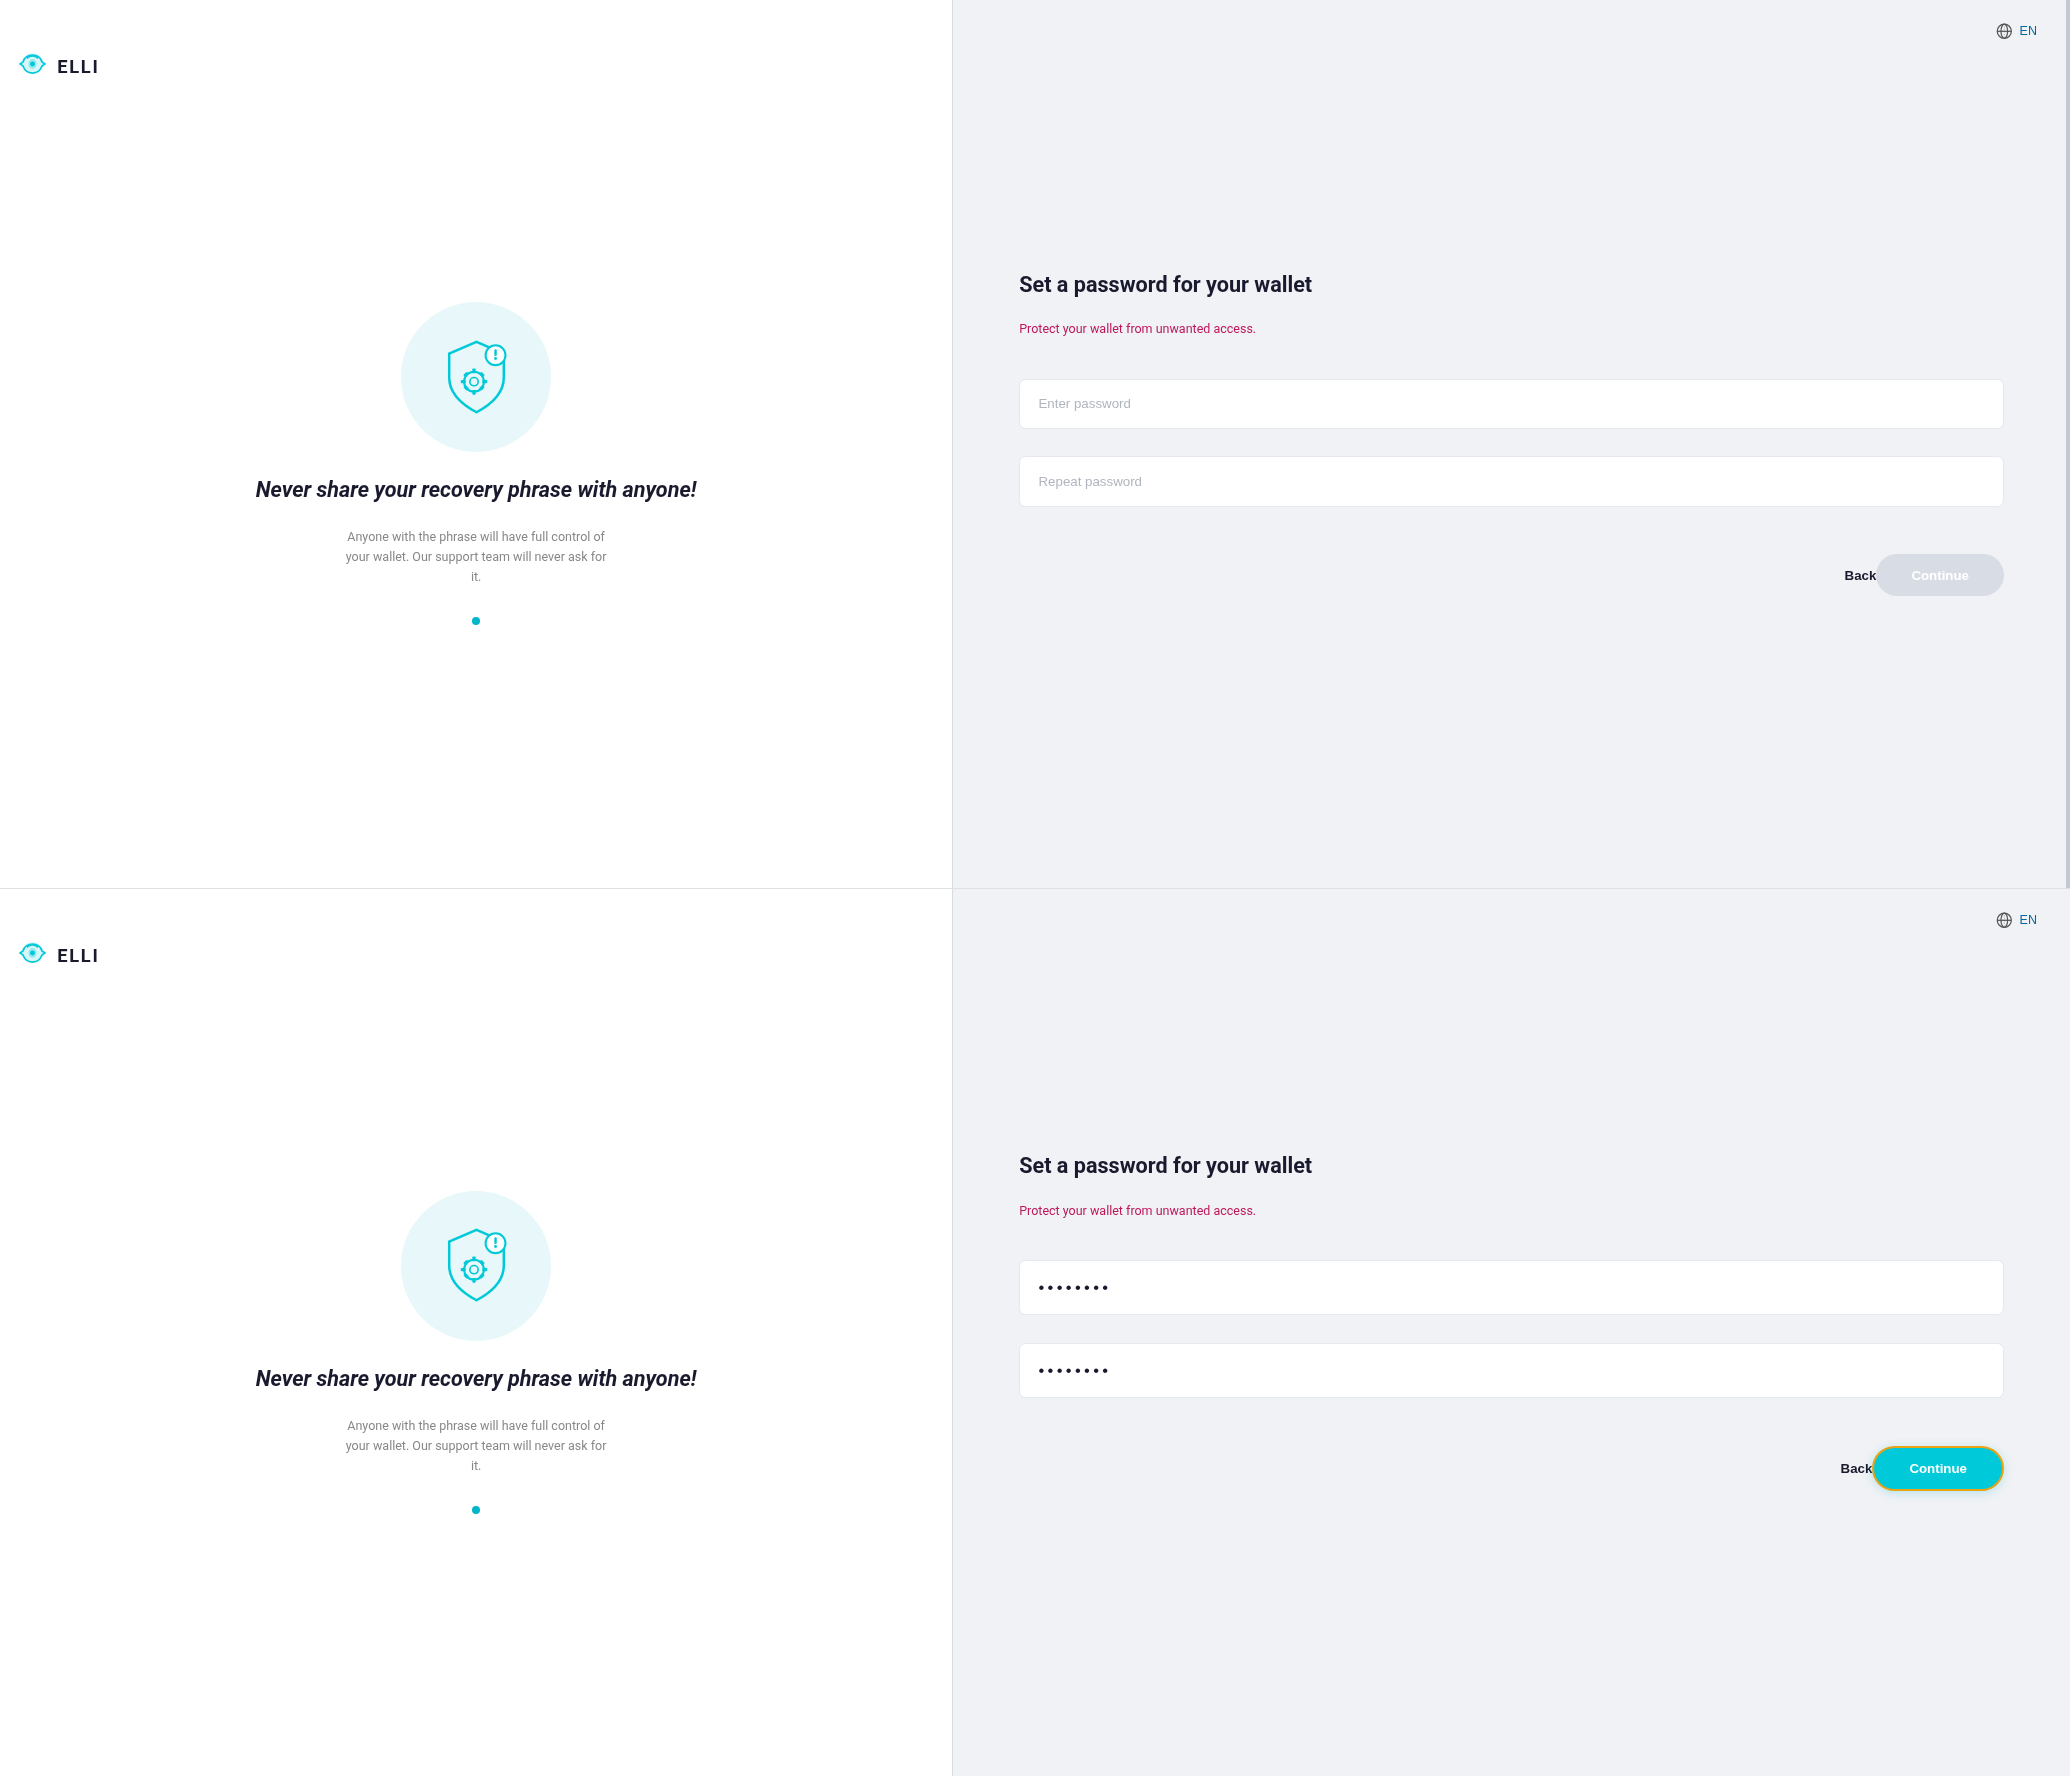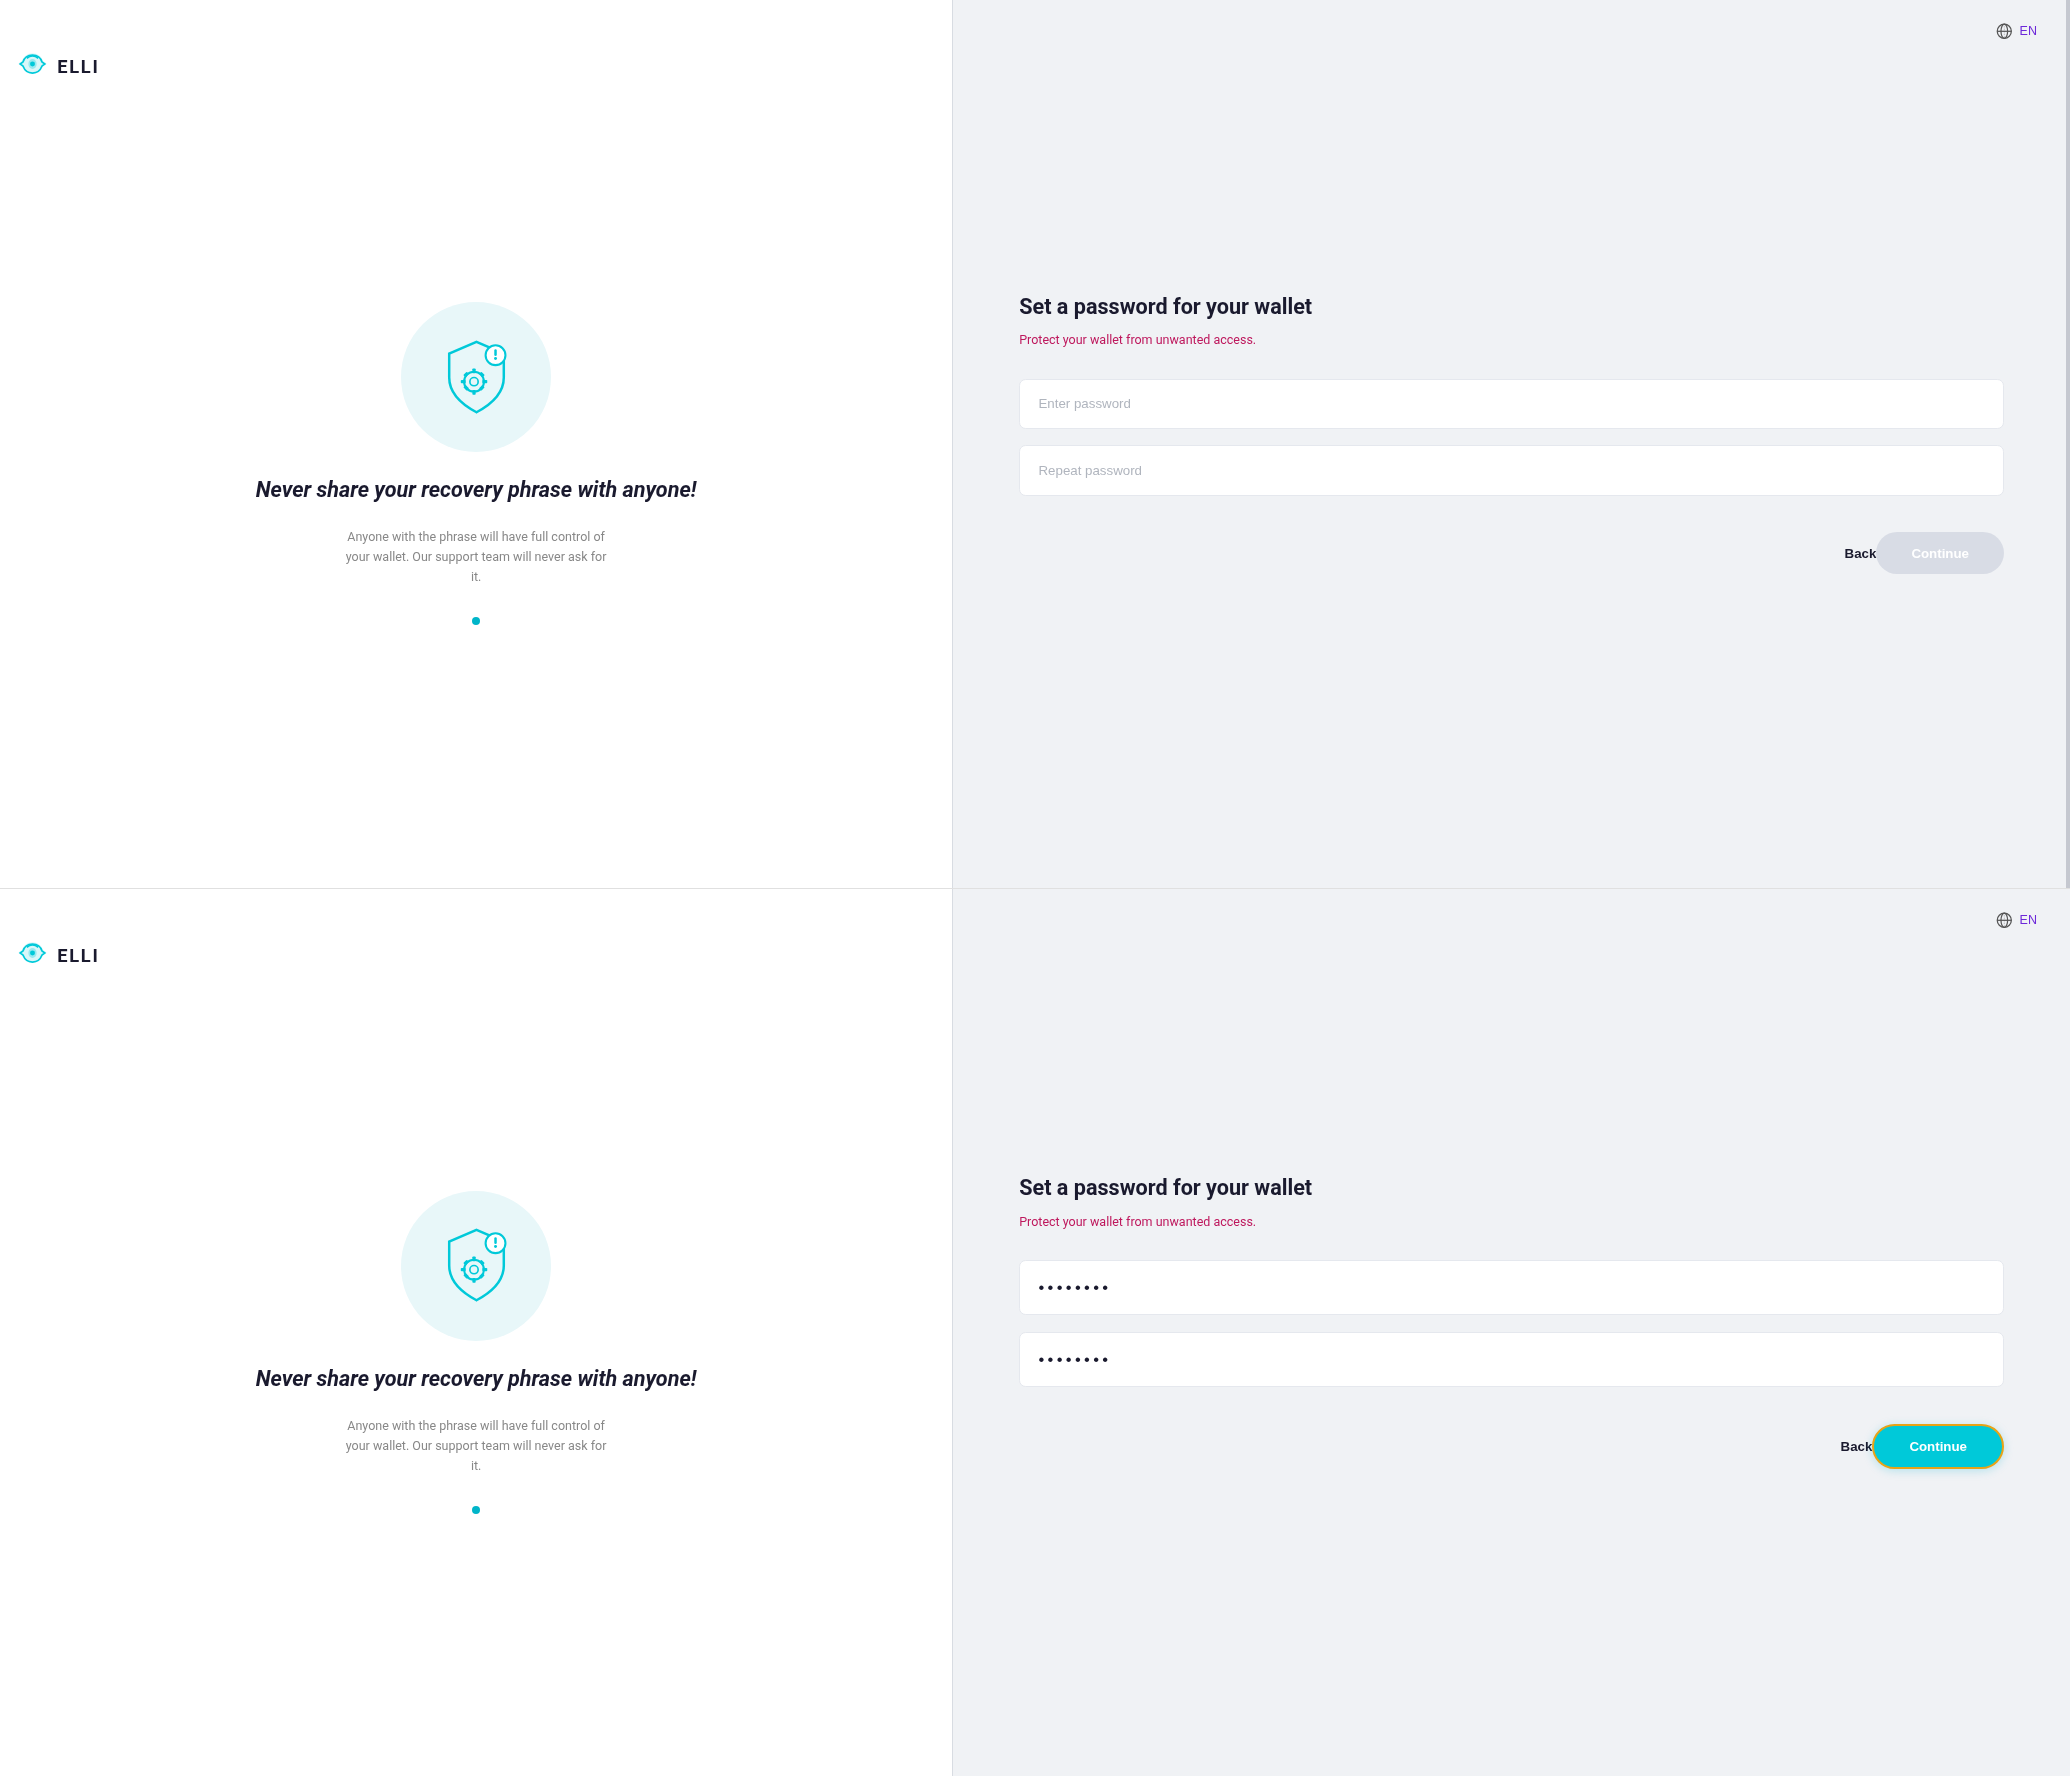--- a/index.html
+++ b/index.html
@@ -121,36 +121,36 @@
       align-items: center;
       padding: 23px 33px;
       gap: 6.6px;
     }
 
     .lang-btn {
       display: flex;
       gap: 5px;
       font-size: 12.5px;
       font-weight: 500;
-      color: #6d28d9;
+      color: #0369a1;
       cursor: pointer;
       background: none;
       border: none;
     }
 
     
     .right-content {
       display: flex;
       flex-direction: column;
       align-items: flex-start;
       justify-content: center;
       flex: 1;
       width: 100%;
       padding: 0 66px 83px 66px;
-      gap: 5px;
+      gap: 16px;
     }
 
     .form-title {
       font-size: 21.6px;
       font-weight: 700;
       color: #1a1a2e;
       margin-bottom: 8.3px;
     }
 
     .form-subtitle {

